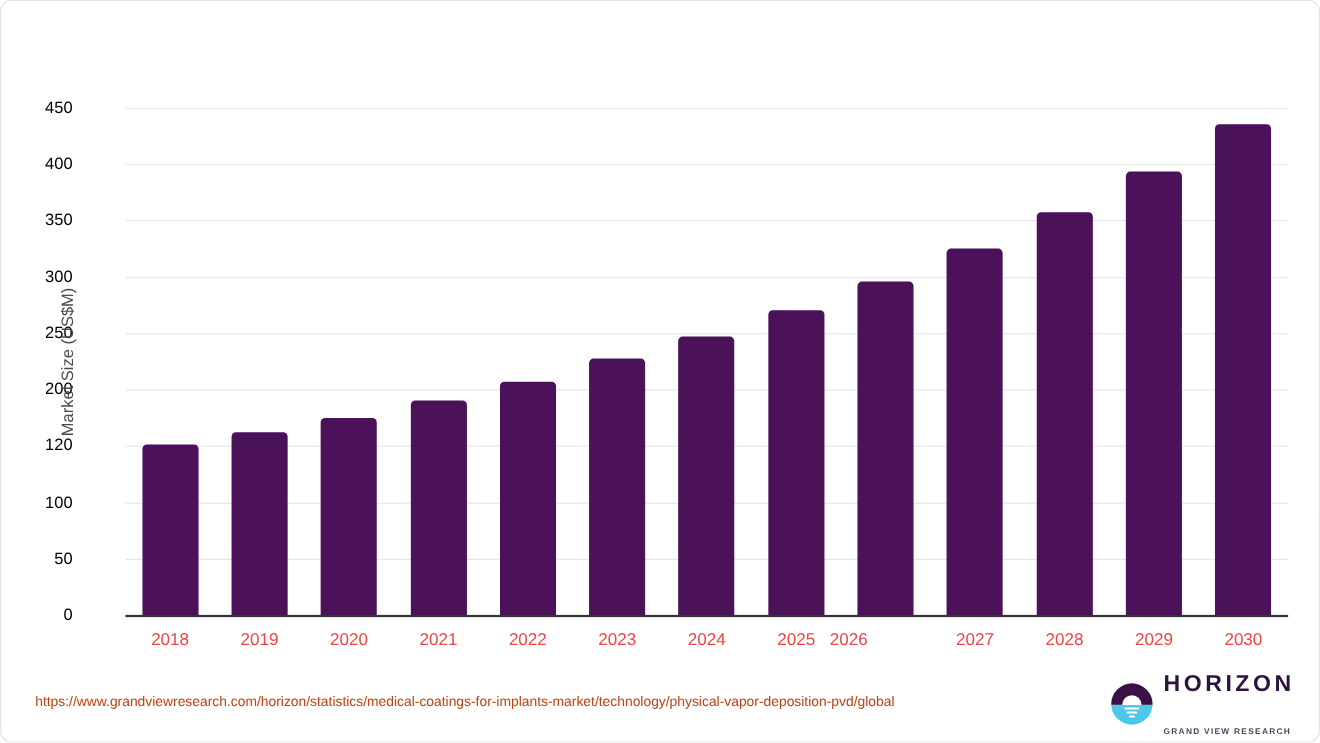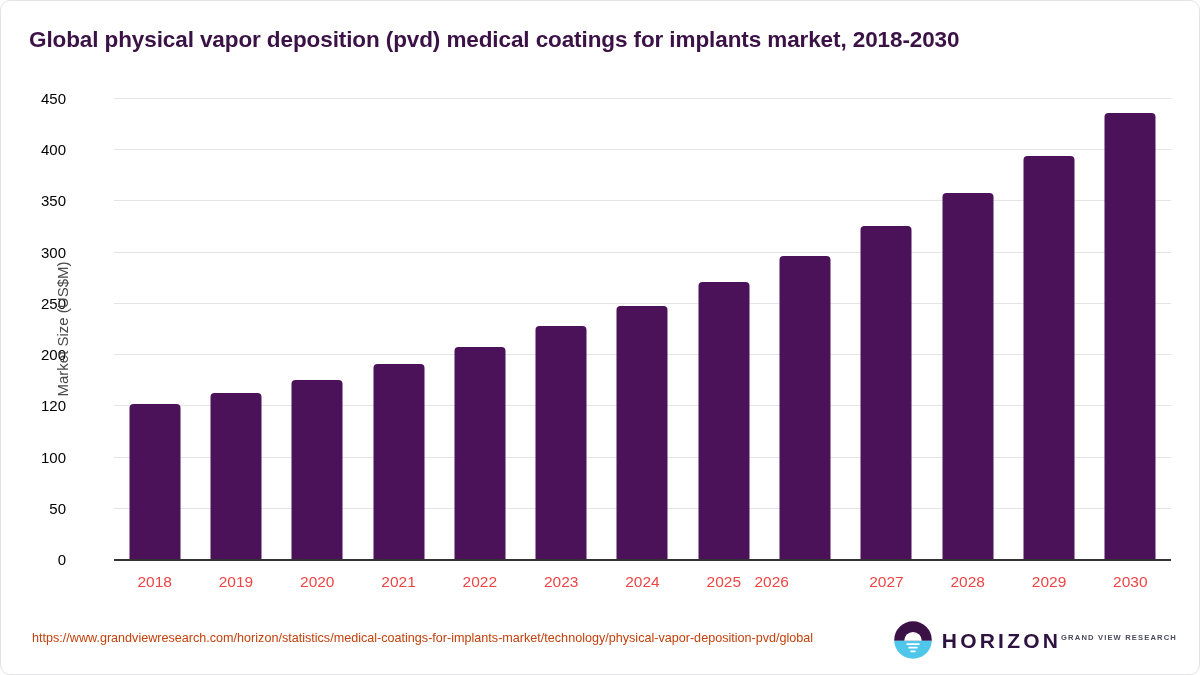--- a/index.html
+++ b/index.html
@@ -107,36 +107,35 @@
   #logo {
     position: absolute;
     right: 22px;
     top: 618px;
     height: 42px;
     display: flex;
     align-items: center;
     gap: 9px;
   }
   #logo-mark { width: 40px; height: 40px; display: block; }
-  #logo-text { display: flex; flex-direction: row; line-height: 1; }
+  #logo-text { display: flex; flex-direction: column; line-height: 1; gap: 25px; }
   #logo-word {
     font-size: 21px; font-weight: bold; letter-spacing: 3.2px;
     color: #2E1240;
   }
   #logo-sub {
     font-size: 7.6px; font-weight: bold; letter-spacing: 1.15px;
     color: #4a4a5e; margin-top: 4px;
   }
 </style>
 </head>
 <body>
 
 <div id="card">
 
-  <div id="chart-title">Global physical vapor deposition (pvd) medical coatings for implants market, 2018-2030</div>
 
   <div id="plot-area">
     <div id="gridlines">
         <div class="gridline baseline" style="top: 461px;"></div>
         <div class="gridline" style="top: 409.778px;"></div>
         <div class="gridline" style="top: 358.556px;"></div>
         <div class="gridline" style="top: 307.333px;"></div>
         <div class="gridline" style="top: 256.111px;"></div>
         <div class="gridline" style="top: 204.889px;"></div>
         <div class="gridline" style="top: 153.667px;"></div>

